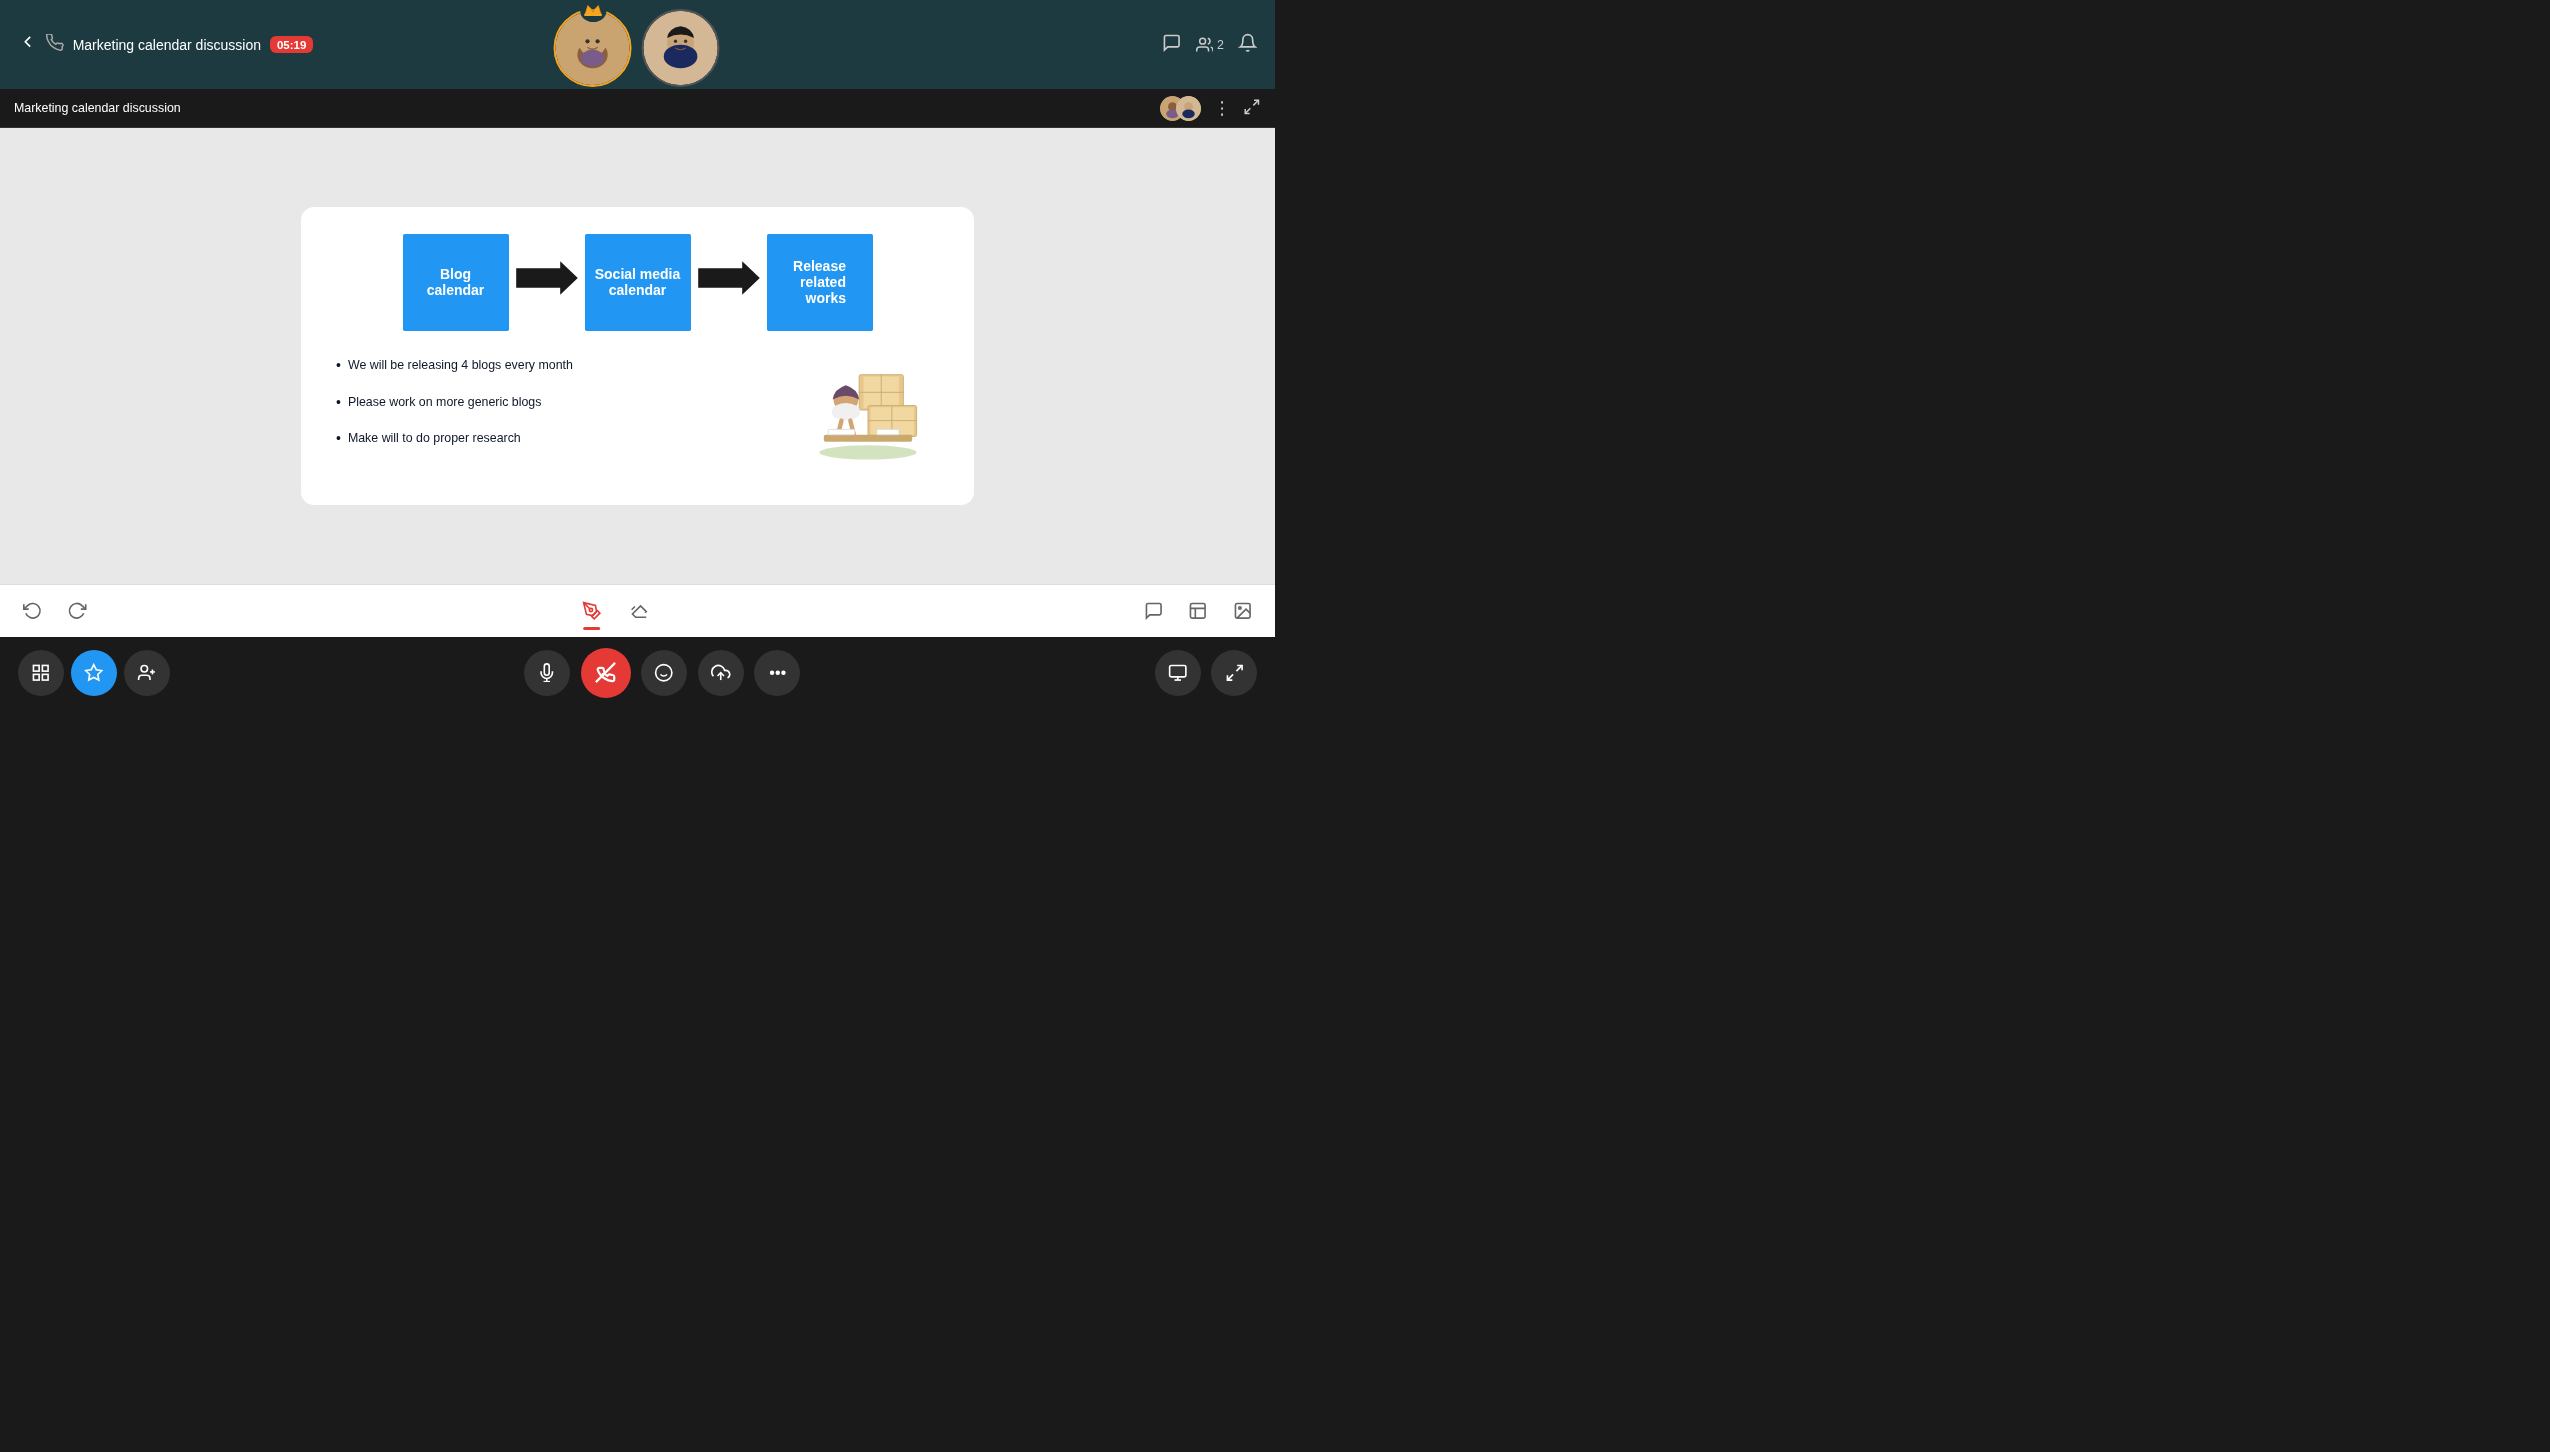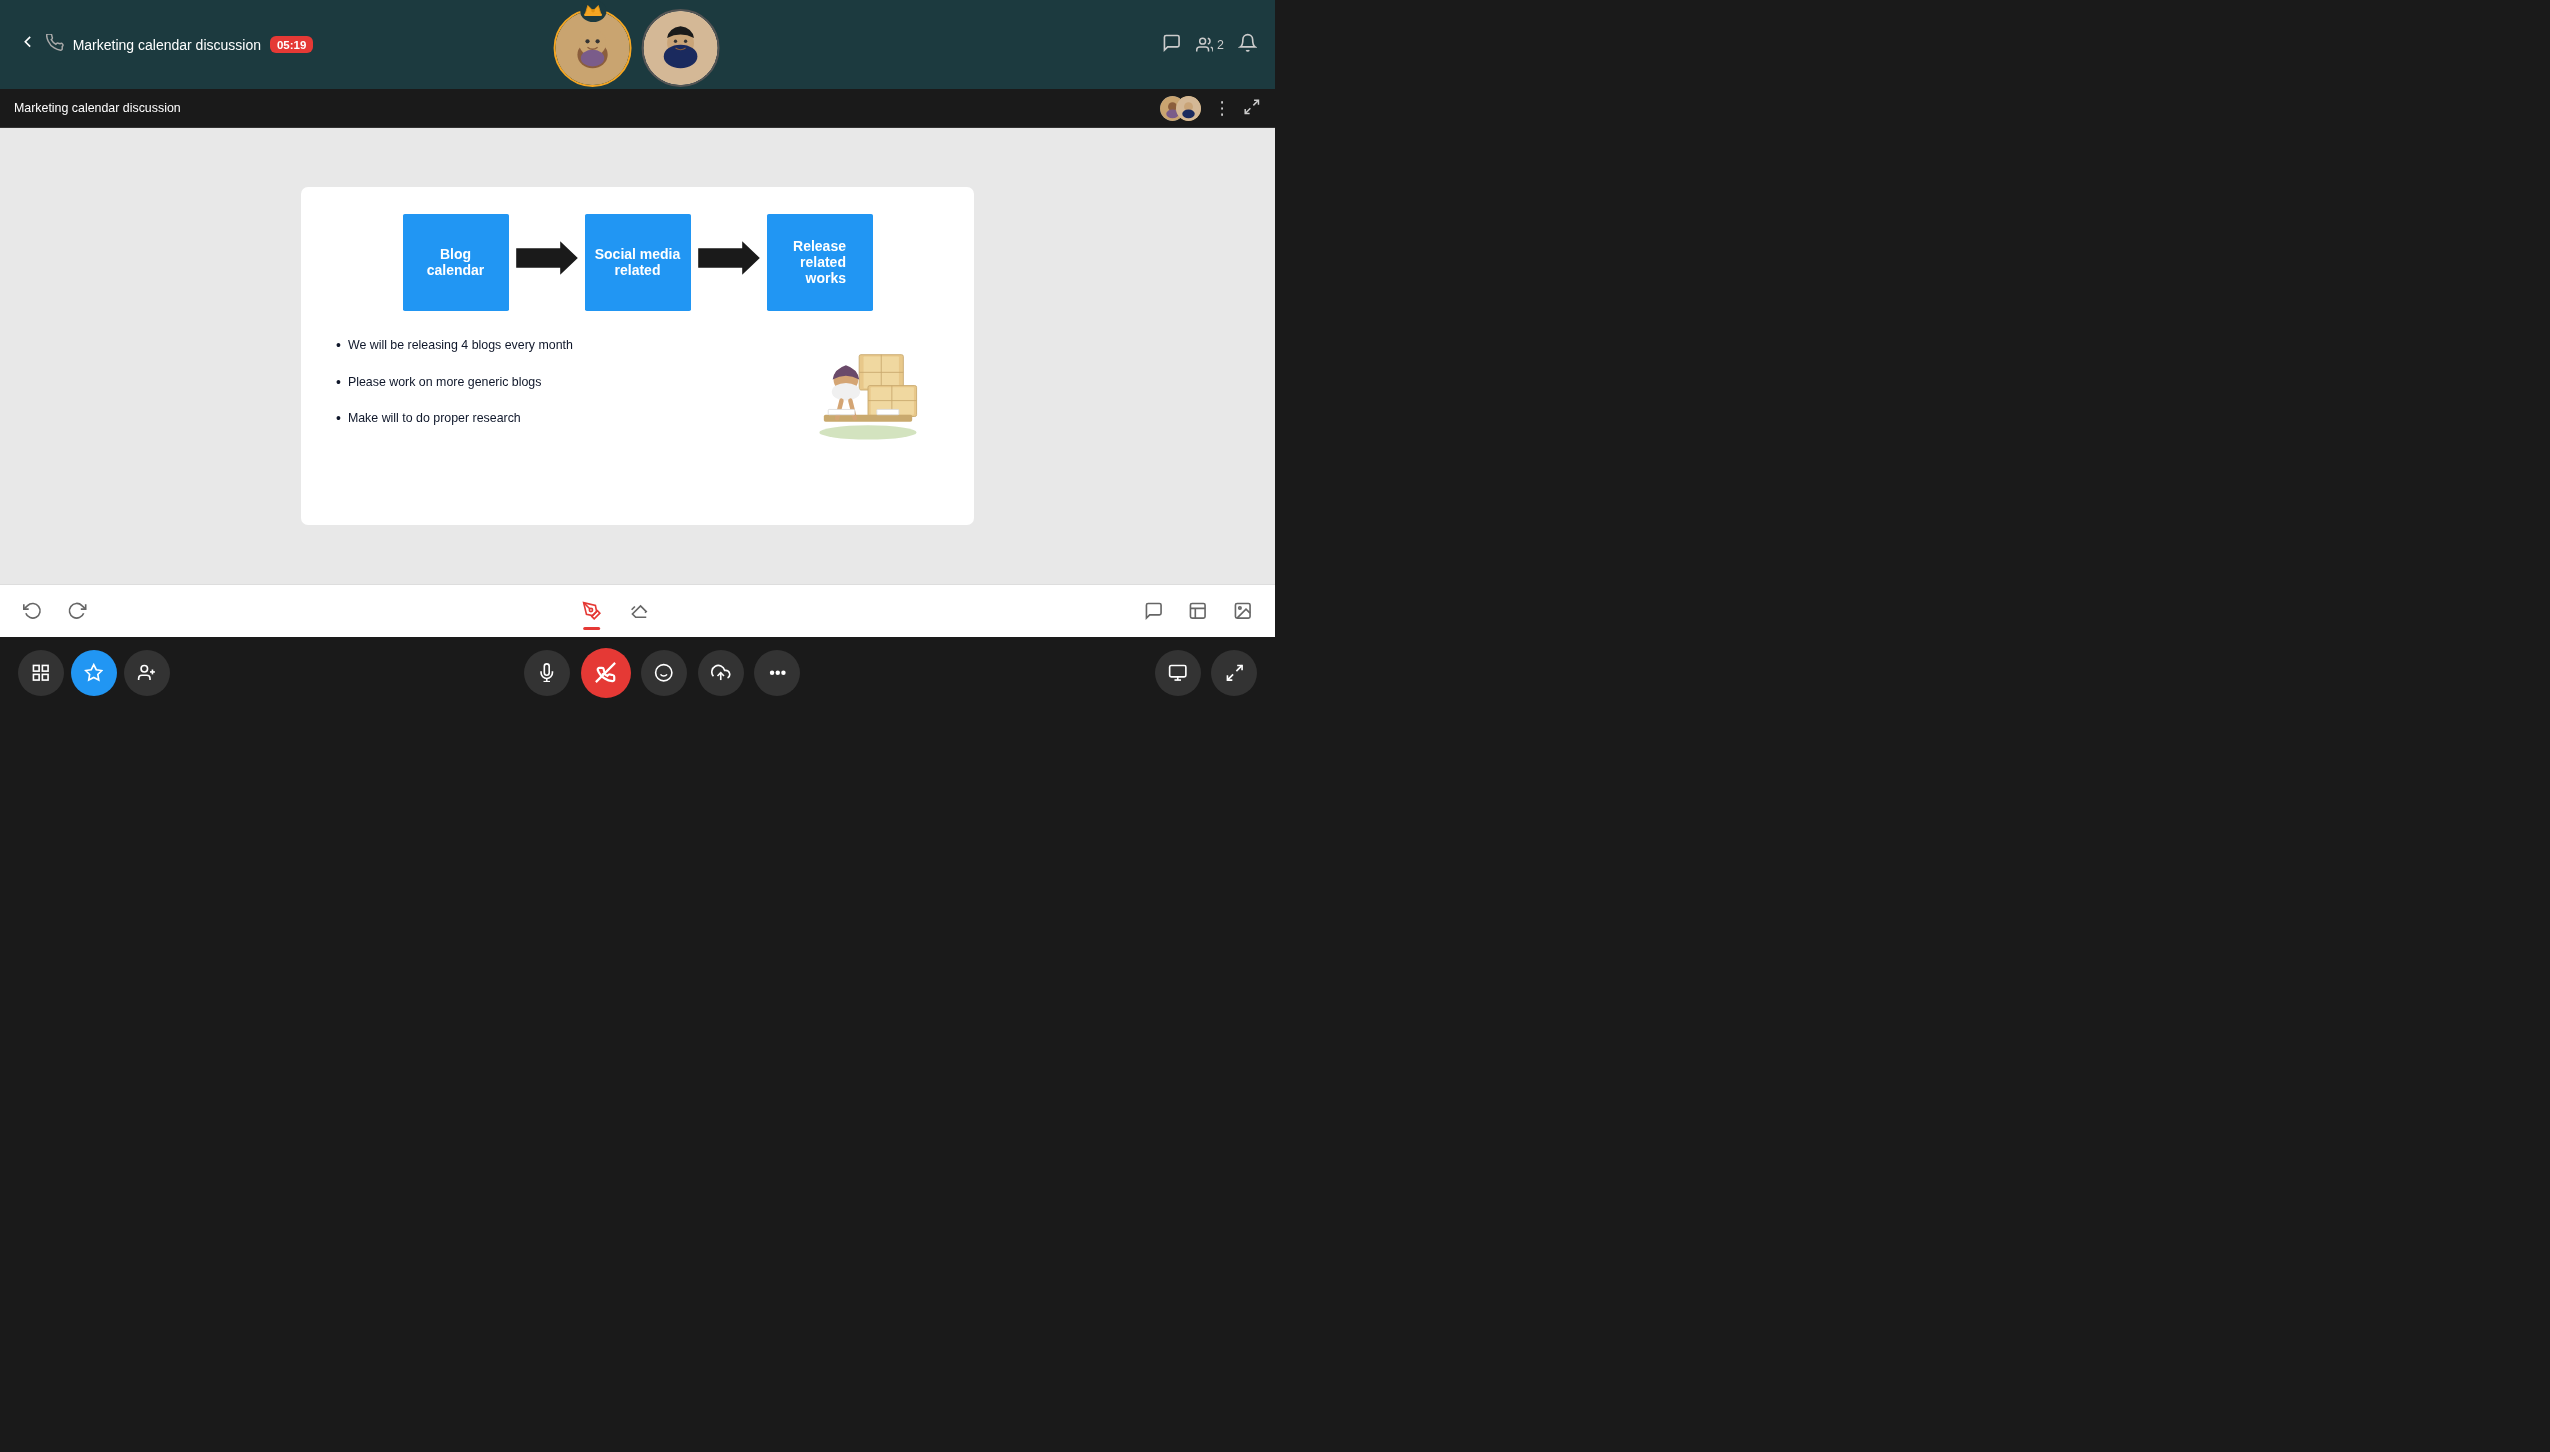--- a/index.html
+++ b/index.html
@@ -170,22 +170,22 @@
       display: flex;
       align-items: center;
       justify-content: center;
       padding: 17.7px;
     }
 
     
     .slide-container {
       background: white;
       width: 673px;
-      height: 338px;
-      border-radius: 7px;
+      height: 298px;
+      border-radius: 13px;
       padding: 26.6px 35px;
       position: relative;
     }
 
     
     .flow-diagram {
       display: flex;
       align-items: center;
       justify-content: center;
       gap: 7px;
@@ -477,21 +477,21 @@
         <span style="white-space:pre-line;">Blog
 calendar</span>
       </div>
       <div class="flow-arrow">
         <svg width="62" height="44" viewBox="0 0 70 50">
           <polygon points="0,14 50,14 50,6 70,25 50,44 50,36 0,36" fill="#1a1a1a"></polygon>
         </svg>
       </div>
       <div class="flow-box">
         <span style="white-space:pre-line;">Social media
-related</span>
+calendar</span>
       </div>
       <div class="flow-arrow">
         <svg width="62" height="44" viewBox="0 0 70 50">
           <polygon points="0,14 50,14 50,6 70,25 50,44 50,36 0,36" fill="#1a1a1a"></polygon>
         </svg>
       </div>
       <div class="flow-box">
         <span style="white-space:pre-line;text-align:right;">Release
 related
 works</span>

